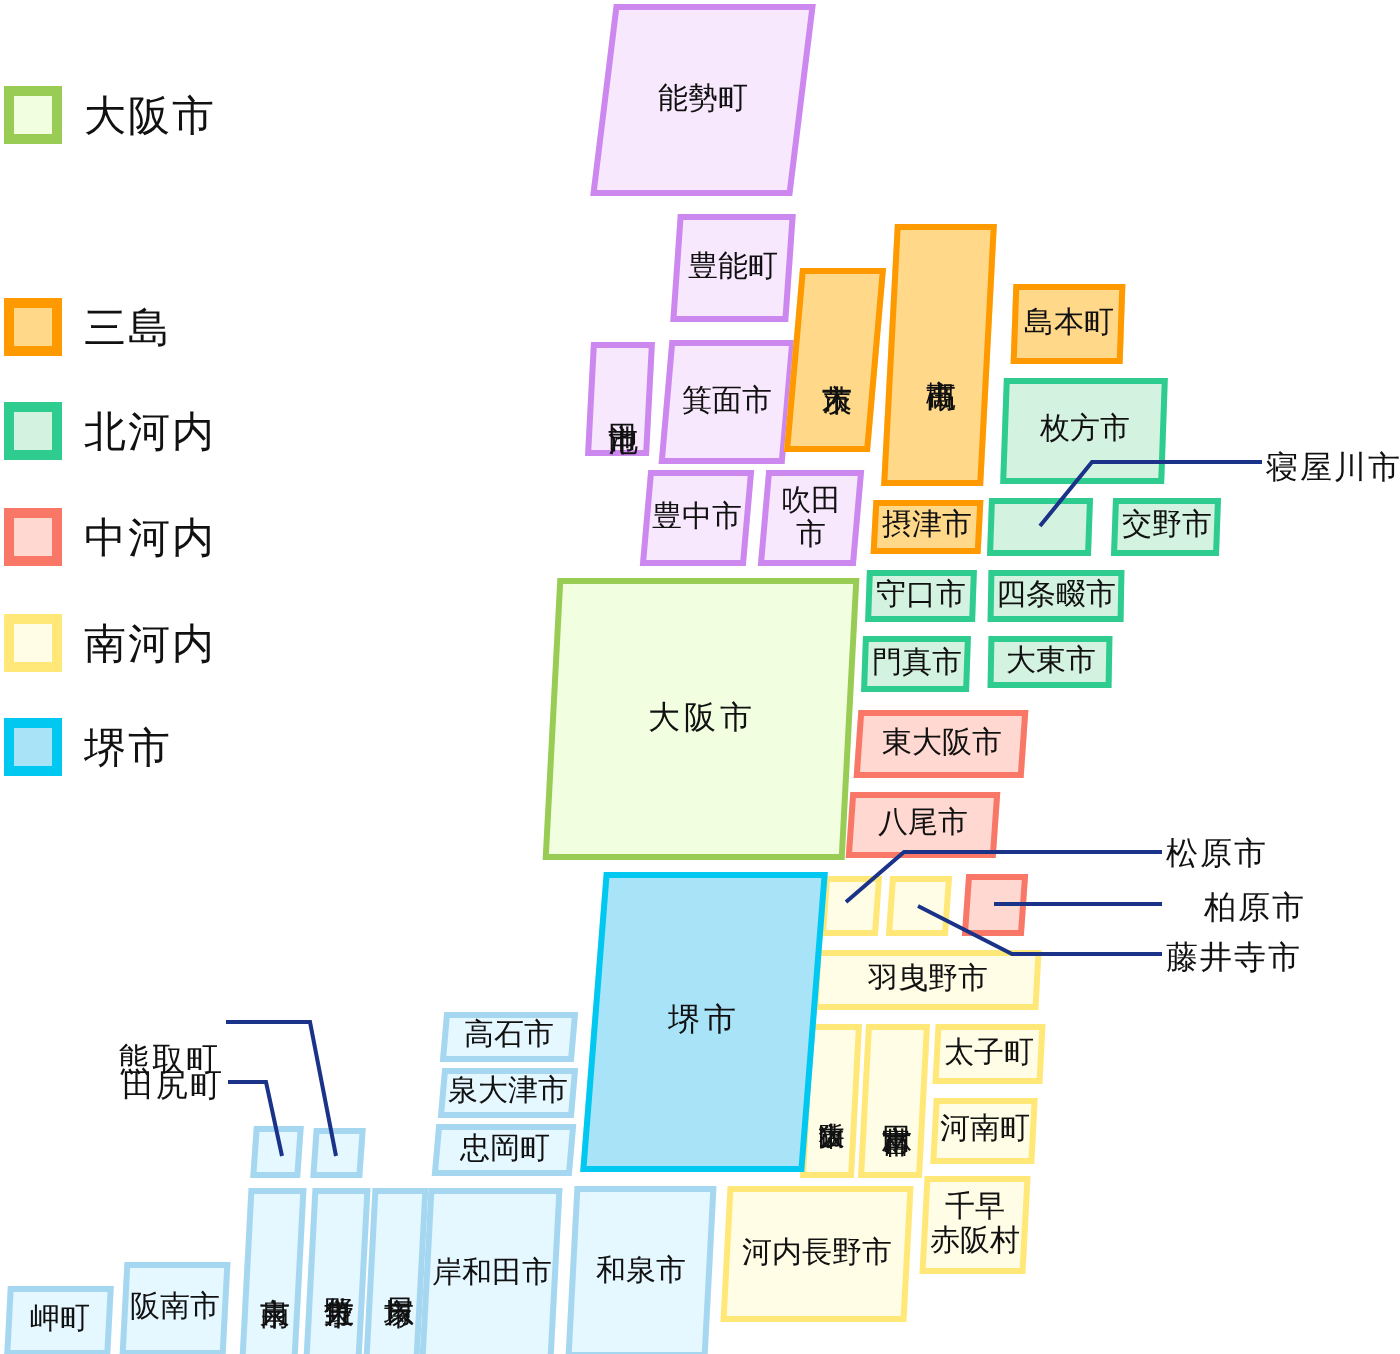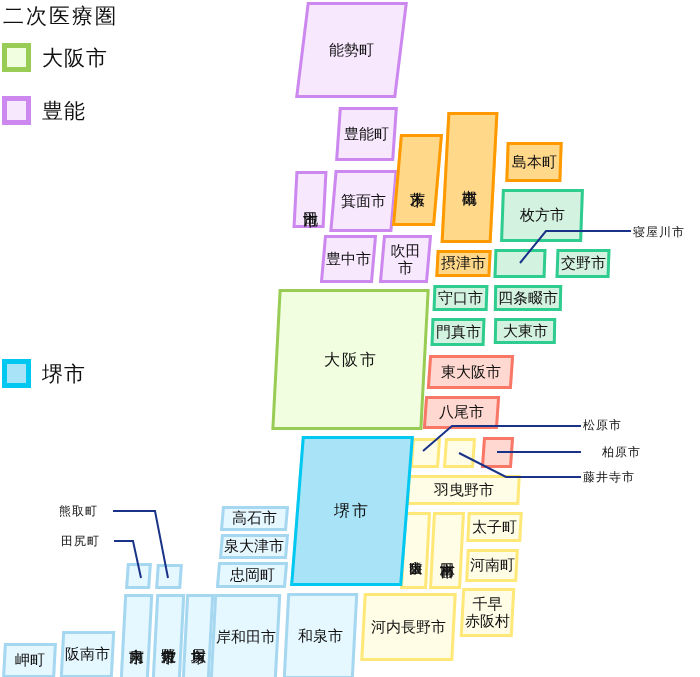--- a/index.html
+++ b/index.html
@@ -17,46 +17,57 @@
     font-size:15px;line-height:1.1;text-align:center;
   }
   .box > span{
     white-space:pre-line;
     transform:skewX(calc(var(--sk,0deg) * -1));
   }
   .box.v > span{writing-mode:vertical-rl;text-orientation:upright;letter-spacing:0px;}
   .box.big{font-size:16px;letter-spacing:2px;}
   .box.s{font-size:13px;}
   
-  .callout{position:absolute;font-size:12px;white-space:nowrap;letter-spacing:1px;}
+  .callout{position:absolute;font-size:16px;white-space:nowrap;letter-spacing:1px;}
   
   .legend-title{position:absolute;left:3px;top:2px;font-size:21px;letter-spacing:2px;}
   .legend-item{
     position:absolute;left:2px;height:29px;display:flex;align-items:center;gap:11px;
     font-size:21px;letter-spacing:1px;white-space:nowrap;
   }
   .chip{width:29px;height:29px;box-sizing:border-box;border:5px solid #999;flex:0 0 auto;}
   
   svg.lines{position:absolute;left:0;top:0;z-index:30;pointer-events:none;}
   .callout-line{fill:none;stroke:#1a3388;stroke-width:2;}
 </style>
 </head>
 <body style="color: rgb(17, 17, 17);">
 
 <div class="stage">
 
-  <div class="legend-title">二次医療圏</div>
 
   <div class="legend-item" style="top:43px">
     <span class="chip" style="border-color: rgb(153, 204, 85); background-color: rgb(241, 255, 224);"></span>
     <span>大阪市</span>
   </div>
-  <div class="legend-item" style="top:96px">
-    <span class="chip" style="border-color: rgb(204, 136, 238); background-color: rgb(247, 232, 254);"></span>
-    <span>豊能</span>
+  <div class="legend-item" style="top:149px">
+    <span class="chip" style="border-color: rgb(255, 153, 0); background-color: rgb(255, 216, 138);"></span>
+    <span>三島</span>
+  </div>
+  <div class="legend-item" style="top:201px">
+    <span class="chip" style="border-color: rgb(47, 204, 143); background-color: rgb(212, 242, 224);"></span>
+    <span>北河内</span>
+  </div>
+  <div class="legend-item" style="top:254px">
+    <span class="chip" style="border-color: rgb(248, 119, 102); background-color: rgb(255, 216, 209);"></span>
+    <span>中河内</span>
+  </div>
+  <div class="legend-item" style="top:307px">
+    <span class="chip" style="border-color: rgb(255, 232, 120); background-color: rgb(255, 253, 230);"></span>
+    <span>南河内</span>
   </div>
   <div class="legend-item" style="top:359px">
     <span class="chip" style="border-color: rgb(0, 200, 240); background-color: rgb(169, 227, 248);"></span>
     <span>堺市</span>
   </div>
 
   <div class="box" style="left: 301px; top: 2px; width: 101px; height: 96px; --sk: -7deg; border-color: rgb(204, 136, 238); background-color: rgb(247, 232, 254);">
       <span>能勢町</span>
     </div>
   <div class="box" style="left: 337px; top: 107px; width: 59px; height: 54px; --sk: -4deg; border-color: rgb(204, 136, 238); background-color: rgb(247, 232, 254);">
@@ -179,21 +190,21 @@
       <span>阪南市</span>
     </div>
   <div class="box" style="left: 3px; top: 643px; width: 53px; height: 35px; --sk: -3deg; border-color: rgb(166, 215, 241); background-color: rgb(229, 247, 255);">
       <span>岬町</span>
     </div>
 
   <div class="callout" style="left:633px;top:224px">寝屋川市</div>
   <div class="callout" style="left:583px;top:417px">松原市</div>
   <div class="callout" style="left:602px;top:444px">柏原市</div>
   <div class="callout" style="left:583px;top:469px">藤井寺市</div>
-  <div class="callout" style="left:59px;top:503px">熊取町</div>
+  <div class="callout" style="left:59px;top:520px">熊取町</div>
   <div class="callout" style="left:61px;top:533px">田尻町</div>
 
   <svg class="lines" width="700" height="677" viewBox="0 0 700 677">
     <polyline class="callout-line" points="631,231 546,231 520,263" stroke="#1a3388"></polyline>
     <polyline class="callout-line" points="581,426 452,426 423,451" stroke="#1a3388"></polyline>
     <polyline class="callout-line" points="581,452 497,452" stroke="#1a3388"></polyline>
     <polyline class="callout-line" points="581,477 506,477 459,453" stroke="#1a3388"></polyline>
     <polyline class="callout-line" points="113,511 155,511 168,578" stroke="#1a3388"></polyline>
     <polyline class="callout-line" points="114,541 133,541 141,578" stroke="#1a3388"></polyline>
   </svg>

